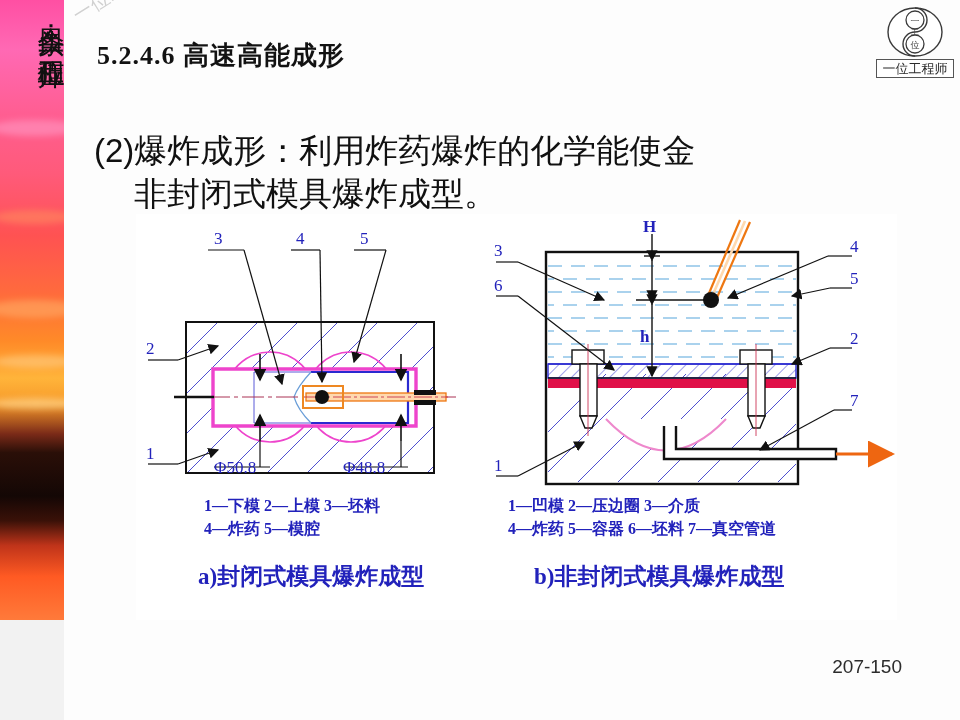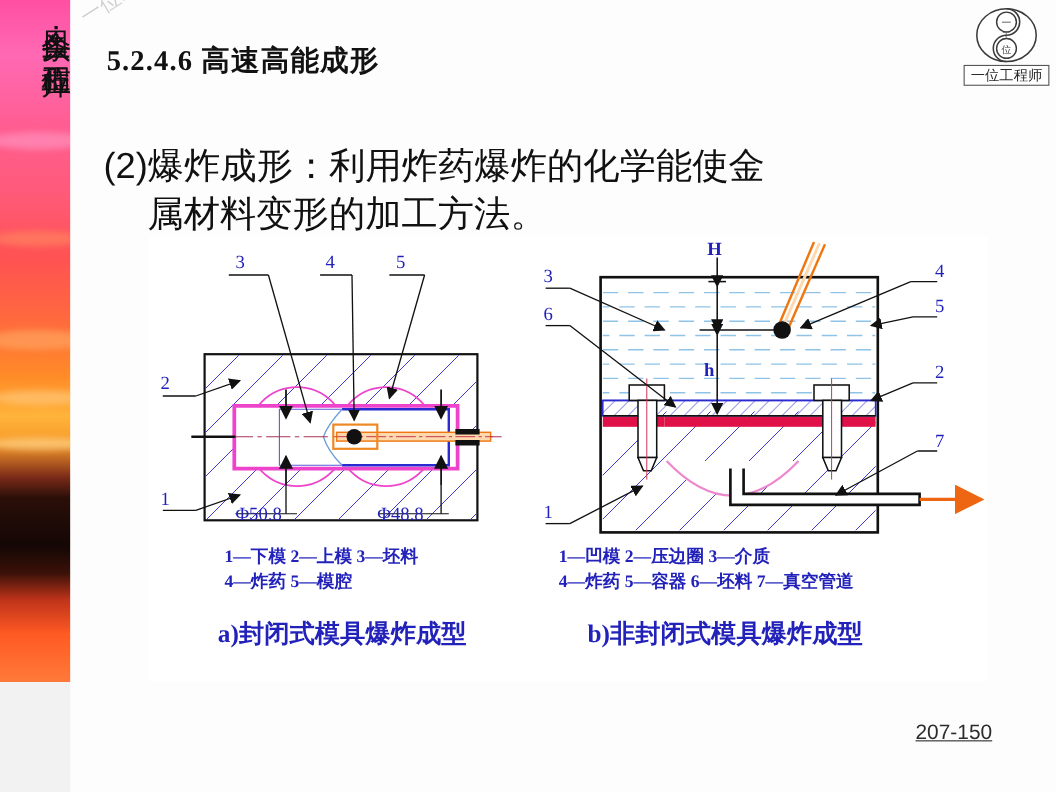--- a/index.html
+++ b/index.html
@@ -90,21 +90,20 @@
   }
   #figure svg{display:block;}
   .cap-blue{
     fill:#2222bb;font-family:"Liberation Serif","DejaVu Serif",serif;
   }
   
   #page-no{
     position:absolute;right:58px;bottom:42px;
     font-size:19px;color:#2c2c2c;letter-spacing:0px;
     font-family:"Liberation Sans","DejaVu Sans",sans-serif;
-    text-decoration:underline;
   }
   #footer-wm{
     position:absolute;right:16px;bottom:4px;
     font-size:24px;color:#3a3a3a;
     font-family:"Liberation Serif","DejaVu Serif",serif;
     text-shadow:1px 1px 0 #ffffff, -1px -1px 0 #ffffff;
     letter-spacing:1px;white-space:nowrap;
   }
 </style>
 </head>
@@ -133,21 +132,21 @@
       <text x="39" y="42" text-anchor="middle" font-size="9" fill="#333" font-family="Liberation Serif, serif">位</text>
       <text x="39" y="29" text-anchor="middle" font-size="8" fill="#444" font-family="Liberation Serif, serif">工</text>
     </svg>
     <div class="cap">一位工程师</div>
   </div>
 
   <div id="heading">5.2.4.6  高速高能成形</div>
 
   <div id="body-text">
     <span>(2)爆炸成形：利用炸药爆炸的化学能使金</span>
-    <span class="l2">属材料变形的加工方法。</span>
+    <span class="l2">非封闭式模具爆炸成型。</span>
   </div>
 
   <div id="figure">
     <svg width="761" height="406" viewBox="0 0 761 406">
       <defs>
         <pattern id="hatchR" width="16" height="16" patternUnits="userSpaceOnUse" patternTransform="rotate(45)">
           <line x1="0" y1="0" x2="0" y2="16" stroke="#3a3acc" stroke-width="1"></line>
         </pattern>
         <pattern id="hatchThin" width="9" height="9" patternUnits="userSpaceOnUse" patternTransform="rotate(45)">
           <line x1="0" y1="0" x2="0" y2="9" stroke="#2a2ad0" stroke-width="0.9"></line>

